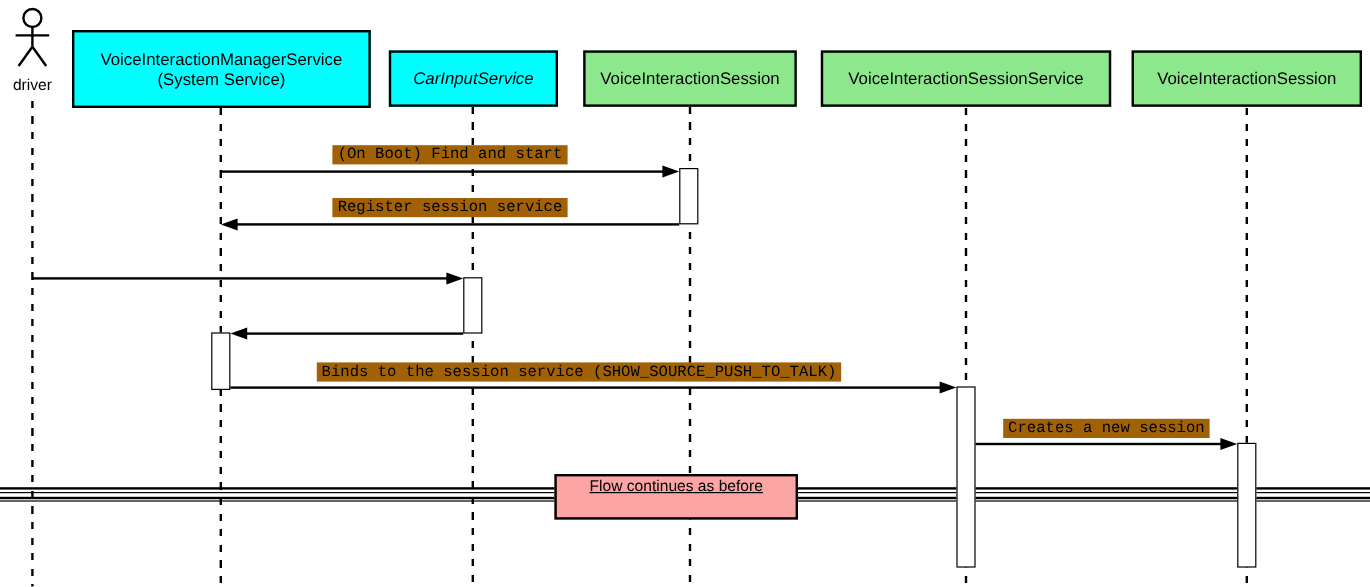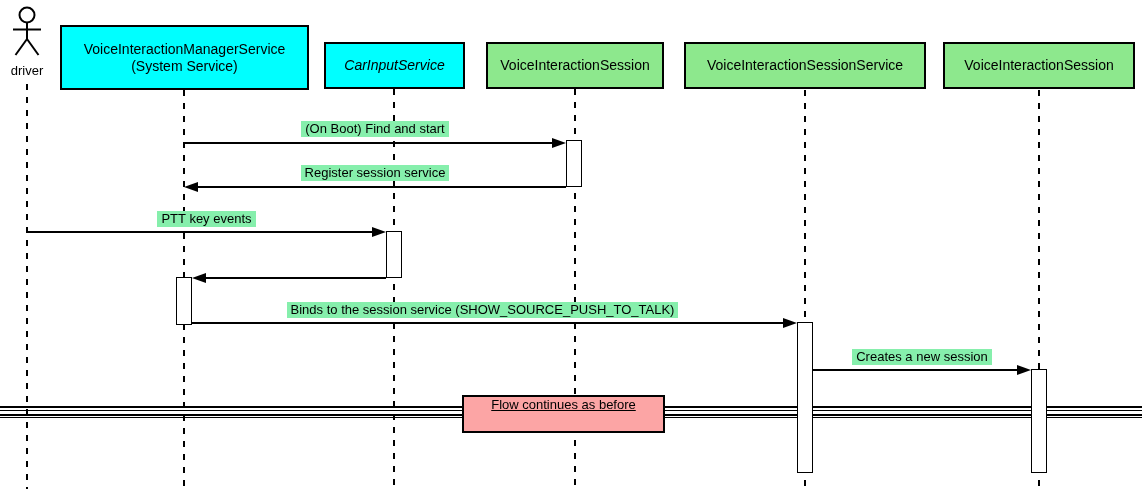--- a/index.html
+++ b/index.html
@@ -52,21 +52,21 @@
   .arrow-left{
     position:absolute;width:0;height:0;z-index:5;
     border-top:5.5px solid transparent;border-bottom:5.5px solid transparent;
     border-right:14px solid #000;
   }
   .msg-label{
     position:absolute;z-index:4;
     display:flex;justify-content:center;
     font-size:13px;line-height:16px;white-space:nowrap;
   }
-  .msg-label > span{background:#86efac;padding:0 4px;}
+  .msg-label > span{background:#a16207;padding:0 4px;font-family:Liberation Mono, monospace;}
   
   .actor-figure{position:absolute;left:7px;top:4px;z-index:3;}
   .actor-label{
     position:absolute;left:0px;top:63px;width:54px;
     text-align:center;font-size:13px;z-index:3;
   }
   
   .divider-box{
     position:absolute;left:462px;top:395px;width:203px;height:38px;
     background:#fca5a5;border:2px solid #000;box-sizing:border-box;
@@ -123,23 +123,20 @@
   </div>
   <div class="msg-line" style="left:184px;top:142px;width:370px;"></div>
   <div class="arrow-right" style="left:552px;top:137.5px;"></div>
 
   <div class="msg-label" style="left:184px;top:165px;width:382px;">
     <span>Register session service</span>
   </div>
   <div class="msg-line" style="left:196px;top:186px;width:370px;"></div>
   <div class="arrow-left" style="left:184px;top:181.5px;"></div>
 
-  <div class="msg-label" style="left:27px;top:211px;width:359px;">
-    <span>PTT key events</span>
-  </div>
   <div class="msg-line" style="left:27px;top:231px;width:347px;"></div>
   <div class="arrow-right" style="left:372px;top:226.5px;"></div>
 
   <div class="msg-line" style="left:204px;top:277px;width:182px;"></div>
   <div class="arrow-left" style="left:192px;top:272.5px;"></div>
 
   <div class="msg-label" style="left:180px;top:302px;width:605px;text-align:right;">
     <span>Binds to the session service (SHOW_SOURCE_PUSH_TO_TALK)</span>
   </div>
   <div class="msg-line" style="left:192px;top:322px;width:593px;"></div>

